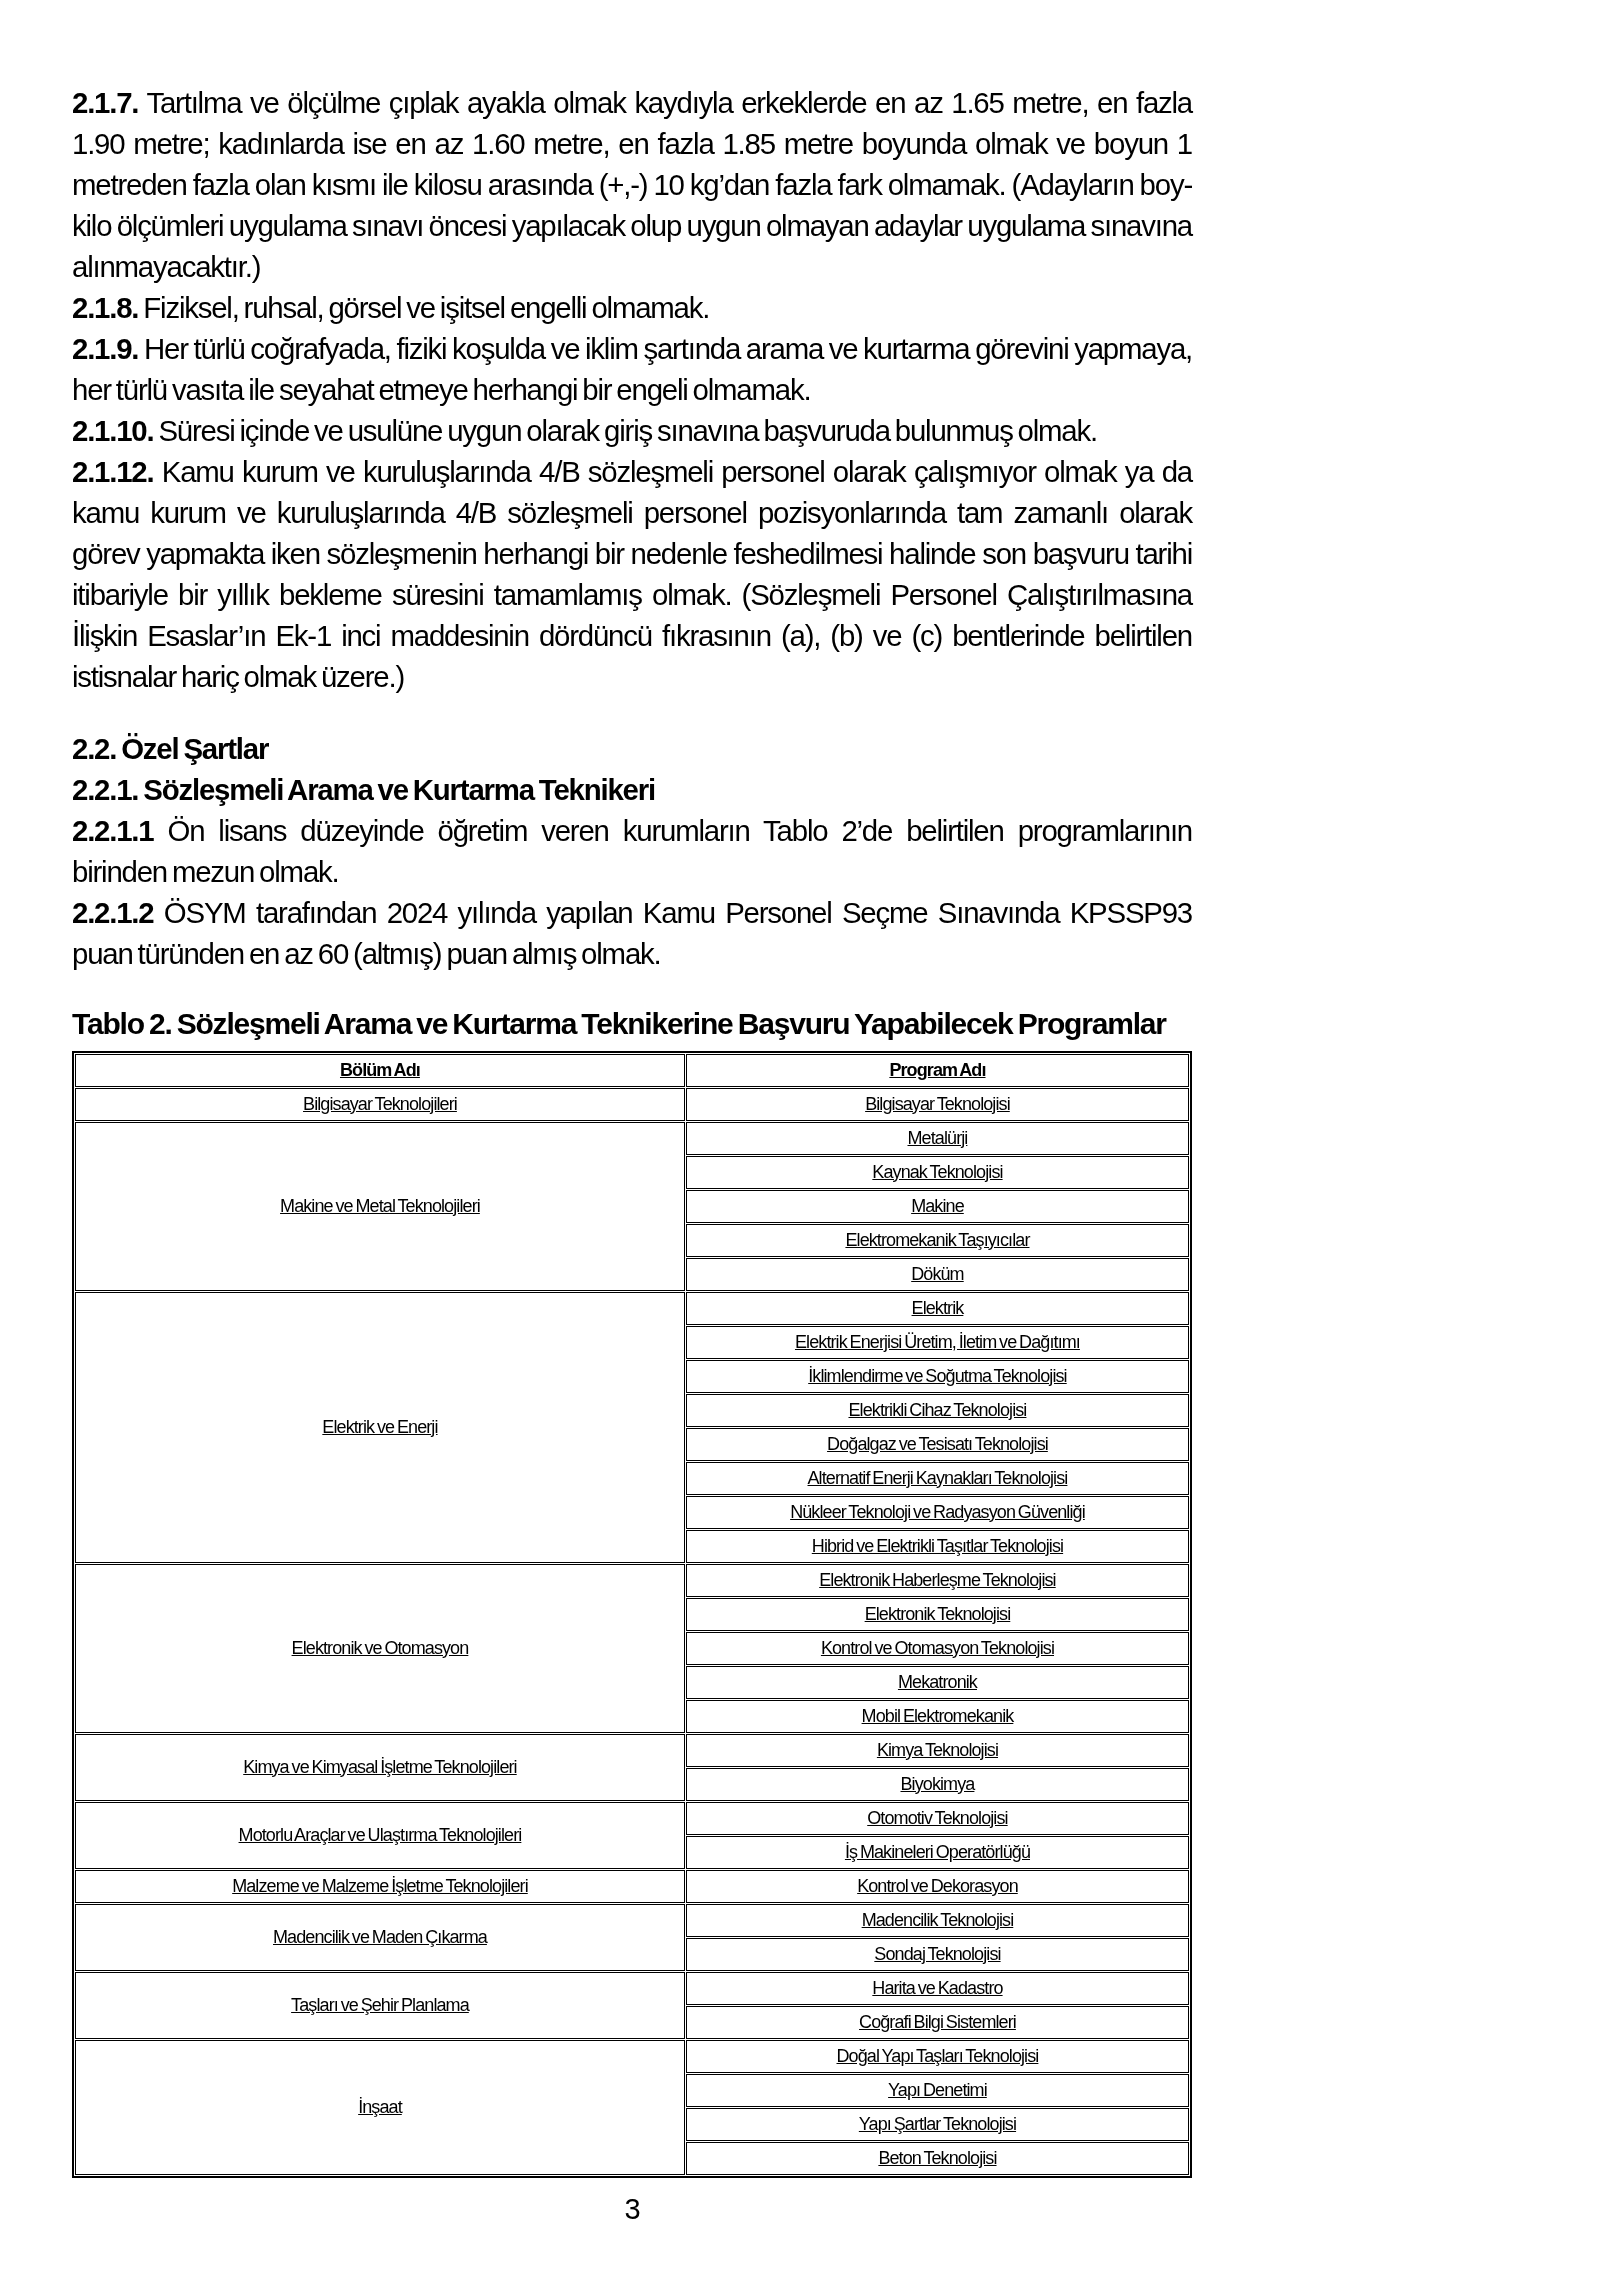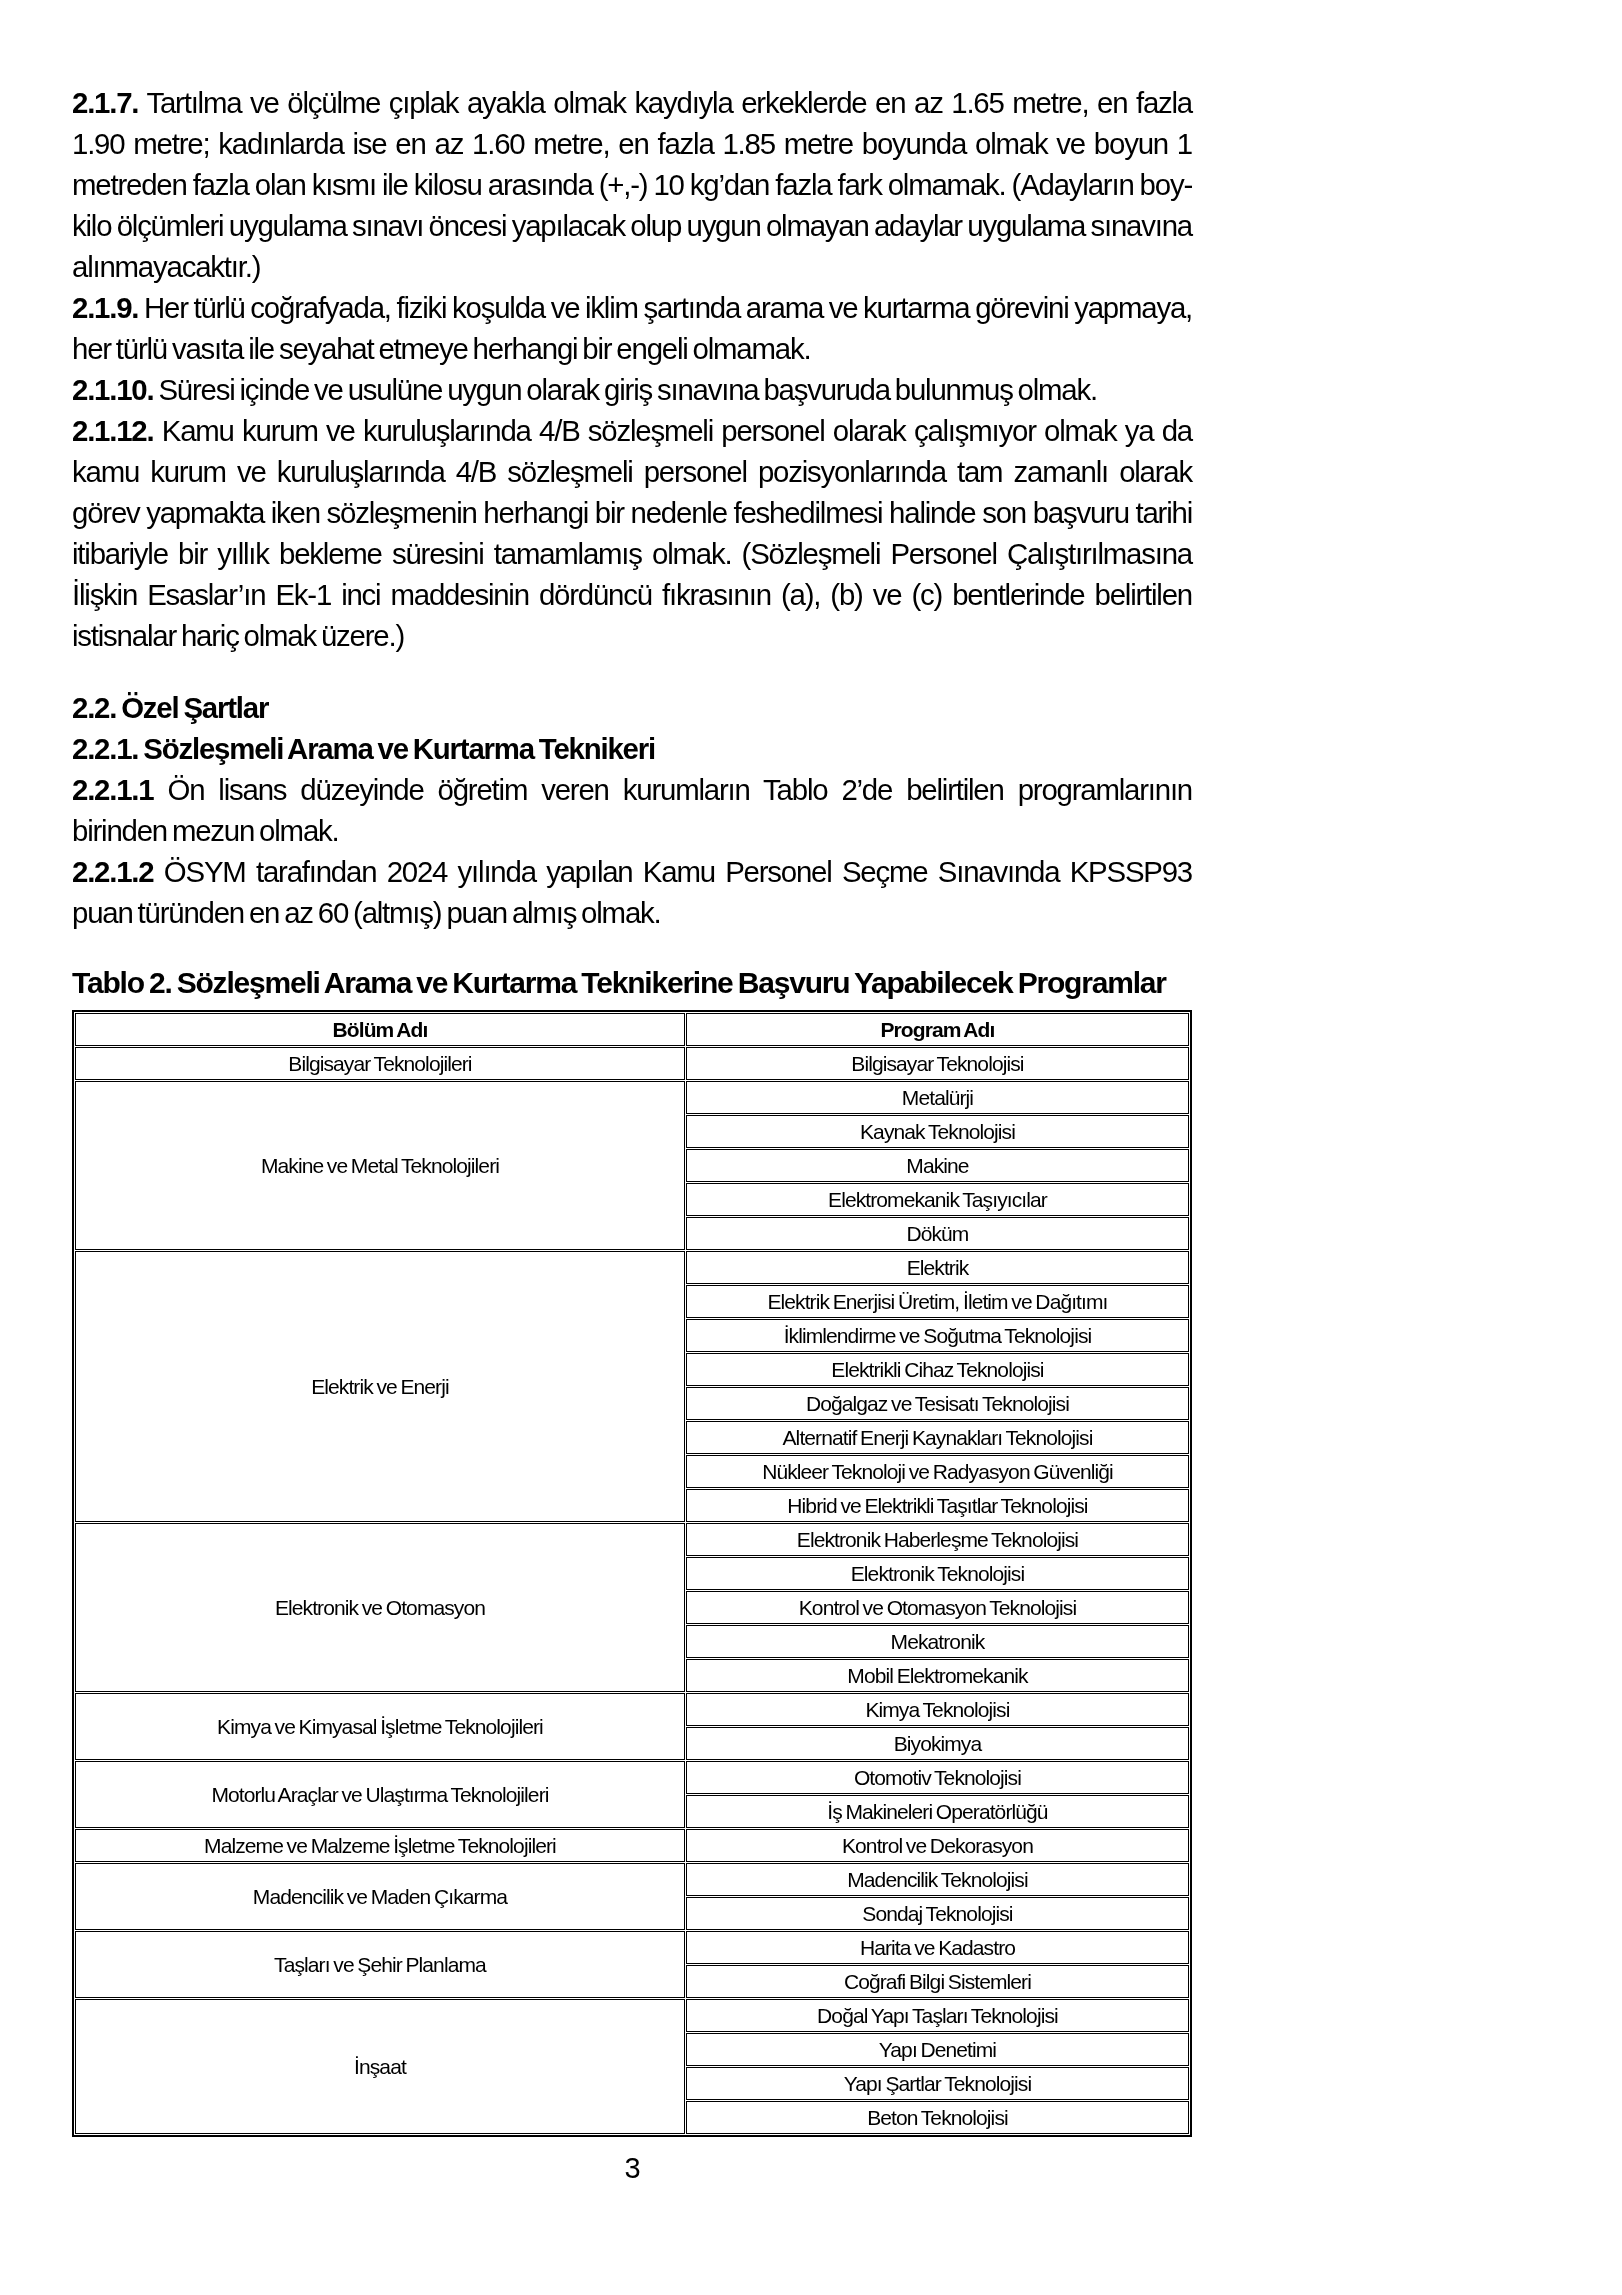--- a/index.html
+++ b/index.html
@@ -32,36 +32,38 @@
     width: 100%;
     border-collapse: separate;
     border-spacing: 1.3px;
     border: 2px solid #000;
     background: #fff;
   }
   .programs th, .programs td {
     border: 1.3px solid #000;
     padding: 0 10.5px;
     height: 31px;
-    font-size: 21px;
+    font-size: 18px;
     line-height: 31px;
     letter-spacing: -0.9px;
     word-spacing: -1.3px;
+    text-decoration: underline;
   }
   .programs th { font-weight: bold; text-align: center; vertical-align: middle; }
   .bolum-cell { text-align: center; vertical-align: middle; }
   .program-cell { text-align: center; vertical-align: middle; }
   .page-number { margin-top: 11.8px; text-align: center; font-size: 29px; }
 </style>
 </head>
 <body>
 
 <div class="page">
 
   <p class="para"><b class="num">2.1.7.</b> <span>Tartılma ve ölçülme çıplak ayakla olmak kaydıyla erkeklerde en az 1.65 metre, en fazla 1.90 metre; kadınlarda ise en az 1.60 metre, en fazla 1.85 metre boyunda olmak ve boyun 1 metreden fazla olan kısmı ile kilosu arasında (+,-) 10 kg’dan fazla fark olmamak. (Adayların boy-kilo ölçümleri uygulama sınavı öncesi yapılacak olup uygun olmayan adaylar uygulama sınavına alınmayacaktır.)</span></p>
+  <p class="para"><b class="num">2.1.8.</b> <span>Fiziksel, ruhsal, görsel ve işitsel engelli olmamak.</span></p>
   <p class="para"><b class="num">2.1.9.</b> <span>Her türlü coğrafyada, fiziki koşulda ve iklim şartında arama ve kurtarma görevini yapmaya, her türlü vasıta ile seyahat etmeye herhangi bir engeli olmamak.</span></p>
   <p class="para"><b class="num">2.1.10.</b> <span>Süresi içinde ve usulüne uygun olarak giriş sınavına başvuruda bulunmuş olmak.</span></p>
   <p class="para"><b class="num">2.1.12.</b> <span>Kamu kurum ve kuruluşlarında 4/B sözleşmeli personel olarak çalışmıyor olmak ya da kamu kurum ve kuruluşlarında 4/B sözleşmeli personel pozisyonlarında tam zamanlı olarak görev yapmakta iken sözleşmenin herhangi bir nedenle feshedilmesi halinde son başvuru tarihi itibariyle bir yıllık bekleme süresini tamamlamış olmak. (Sözleşmeli Personel Çalıştırılmasına İlişkin Esaslar’ın Ek-1 inci maddesinin dördüncü fıkrasının (a), (b) ve (c) bentlerinde belirtilen istisnalar hariç olmak üzere.)</span></p>
 
   <p class="para bold gap-top"><span class="num">2.2.</span> <span>Özel Şartlar</span></p>
   <p class="para bold"><span class="num">2.2.1.</span> <span>Sözleşmeli Arama ve Kurtarma Teknikeri</span></p>
 
   <p class="para"><b class="num">2.2.1.1</b> <span>Ön lisans düzeyinde öğretim veren kurumların Tablo 2’de belirtilen programlarının birinden mezun olmak.</span></p>
   <p class="para"><b class="num">2.2.1.2</b> <span>ÖSYM tarafından 2024 yılında yapılan Kamu Personel Seçme Sınavında KPSSP93 puan türünden en az 60 (altmış) puan almış olmak.</span></p>
 

